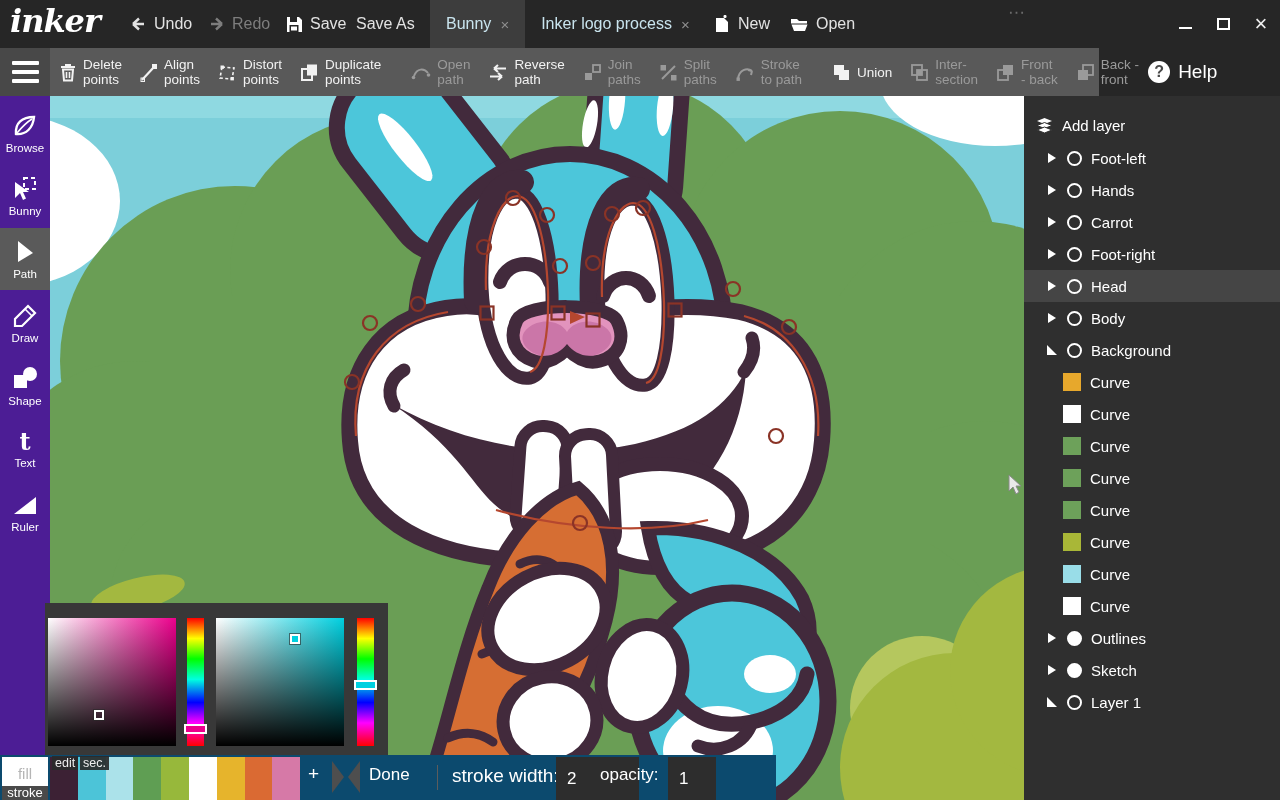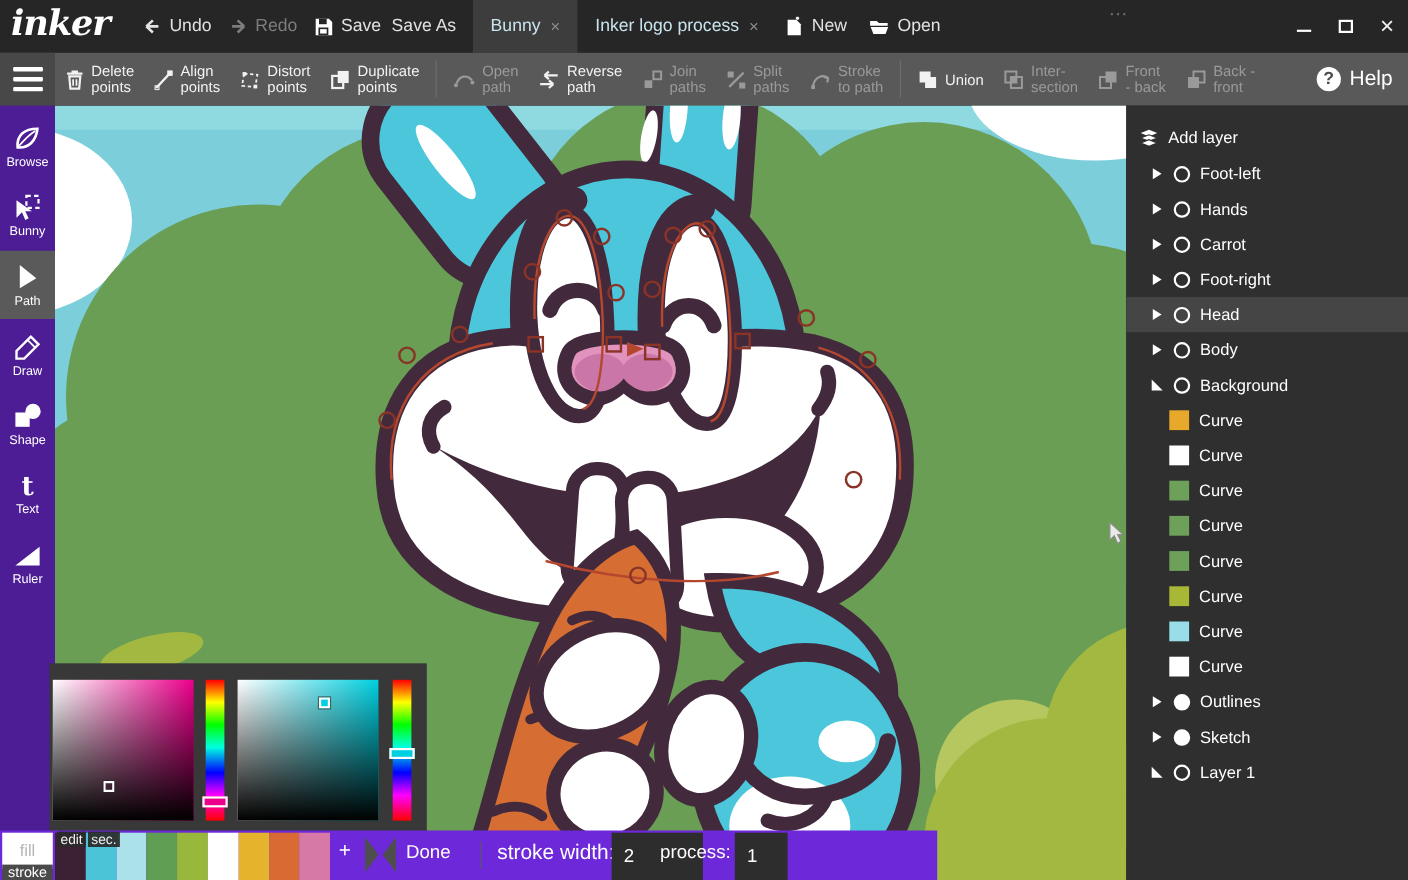--- a/index.html
+++ b/index.html
@@ -22,21 +22,21 @@
   .tab .x { color:#8f8f8f; font-size:15px; }
   #new { left:714px; } #open { left:790px; }
   #overflow-dots { position:absolute; left:1008px; top:2px; color:#6b6b6b; font-size:17px; letter-spacing:1px; }
   #winbtns { position:absolute; right:8px; top:0; height:48px; display:flex; align-items:center; gap:16px; }
   .winbtn { width:22px; height:22px; display:flex; align-items:center; justify-content:center; }
   #min-bar { width:13px; height:2px; background:#fff; margin-top:8px; }
   #max-box { width:13px; height:12px; border:2px solid #fff; }
   #close-x { color:#f0f0f0; font-size:22px; line-height:20px; }
 
   
-  #toolbar { position:absolute; left:0; top:48px; width:1280px; height:48px; background:#595959;
+  #toolbar { position:absolute; left:0; top:48px; width:1099px; height:48px; background:#595959;
     display:flex; align-items:center; color:#f2f2f2; }
   #hamburger { width:50px; height:48px; background:#484848; display:flex; flex-direction:column;
     align-items:center; justify-content:center; gap:5px; flex:0 0 auto; }
   #hamburger i { width:27px; height:4px; background:#fff; border-radius:1px; }
   .tool-btn { display:flex; align-items:center; gap:6px; padding:0 9px; height:48px; font-size:13.5px;
     line-height:15px; white-space:nowrap; }
   .tool-btn.disabled { color:#9a9a9a; }
   .tool-btn svg { flex:0 0 auto; }
   .tsep { width:1px; height:34px; background:#6f6f6f; margin:0 6px; }
   #help-btn { margin-left:auto; margin-right:14px; display:flex; align-items:center; gap:8px; font-size:19px; color:#fff; }
@@ -80,21 +80,21 @@
     background:linear-gradient(to bottom,#f00 0%,#ff0 16%,#0f0 32%,#00ffe0 48%,#00f 66%,#f0f 82%,#f00 100%); }
   #hue1 { left:142px; } #hue2 { left:312px; }
   .sv-cursor { position:absolute; width:10px; height:10px; border:2px solid #fff; outline:1px solid rgba(40,40,40,.6); }
   #svc1 { left:46px; top:92px; }
   #svc2 { left:74px; top:16px; background:var(--pick2); }
   .hue-cursor { position:absolute; width:23px; height:10px; border:2px solid #fff; left:-3px; }
   #huec1 { top:106px; background:var(--pick1); }
   #huec2 { top:62px; background:var(--pick2); }
 
   
-  #bottombar { position:absolute; left:0; top:755px; width:852px; height:45px; background:#6d28d9;
+  #bottombar { position:absolute; left:0; top:755px; width:776px; height:45px; background:#0c4a6e;
     color:#fff; font-size:16px; }
   #fillstroke { position:absolute; left:0; top:0; width:50px; height:45px; }
   #fill-box { position:absolute; left:2px; top:2px; width:46px; height:33px; background:#fff;
     color:#b5b5b5; font-size:15px; display:flex; align-items:center; justify-content:center; }
   #stroke-chip { position:absolute; left:2px; top:31px; width:46px; height:14px; background:#4a4a4a;
     color:#fff; font-size:13px; display:flex; align-items:flex-start; justify-content:center; line-height:14px; }
   #swatches { position:absolute; left:50px; top:2px; height:43px; display:flex; }
   .bswatch { width:27.8px; height:43px; }
   .sw-tag { position:absolute; top:1px; font-size:12.5px; color:#eee; background:rgba(42,42,42,.92); padding:0 3px; }
   #tag-edit { left:52px; } #tag-sec { left:80px; }
@@ -638,17 +638,17 @@
     <span class="sw-tag" id="tag-sec">sec.</span>
     <span id="plus-btn">+</span>
     <svg id="mirror" width="30" height="36">
       <polygon points="1,2 13,18 1,34" fill="#4e4e4e"></polygon>
         <polygon points="29,2 17,18 29,34" fill="#4e4e4e"></polygon>
     </svg>
     <span id="done-btn">Done</span>
     <div id="bsep"></div>
     <span id="sw-label">stroke width:</span>
     <div id="sw-value">2</div>
-    <span id="op-label">process:</span>
+    <span id="op-label">opacity:</span>
     <div id="op-value">1</div>
   </div>
 
 </div>
 
 </body></html>

